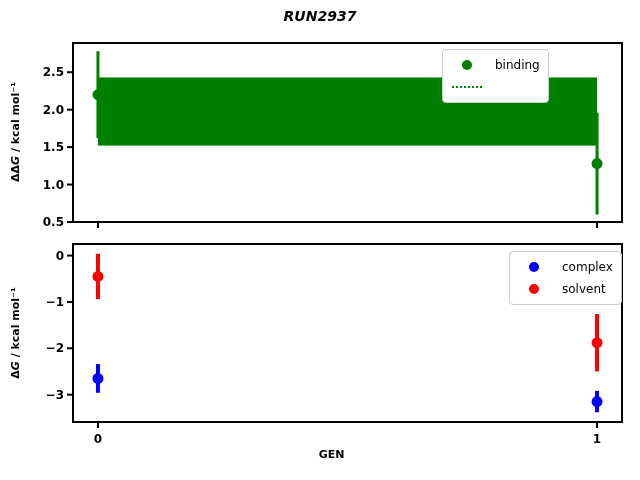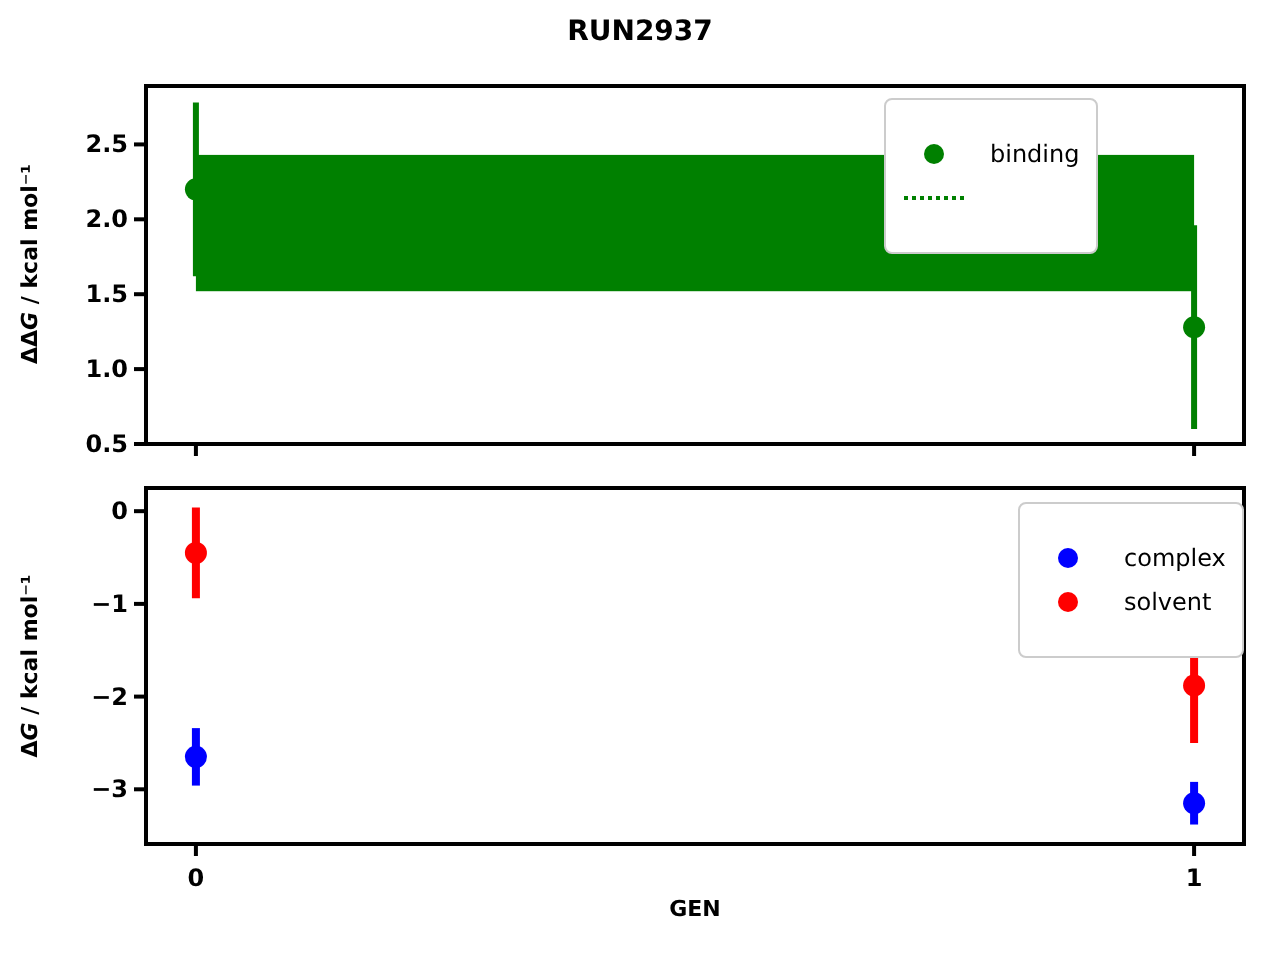--- a/index.html
+++ b/index.html
@@ -1,28 +1,28 @@
 <!DOCTYPE html>
 <html><head>
 <meta charset="utf-8">
 <style>
   html,body{margin:0;padding:0;background:#ffffff;}
   .fig{position:relative;width:640px;height:480px;background:#ffffff;
        font-family:"DejaVu Sans",sans-serif;overflow:hidden;}
   .fig-title{position:absolute;top:8px;left:0;right:0;text-align:center;
-       font-size:14px;font-weight:bold;color:#000;}
+       font-size:14px;font-weight:bold;color:#000;font-style:italic;}
   .ylabel{position:absolute;white-space:nowrap;font-size:11px;font-weight:bold;color:#000;
        transform:translate(-50%,-50%) rotate(-90deg);}
   .ylabel .sym{font-style:italic;}
-  .xlabel{position:absolute;left:73px;width:549px;top:448px;text-align:center;
+  .xlabel{position:absolute;left:57px;width:549px;top:448px;text-align:center;
        font-size:11px;font-weight:bold;color:#000;}
   svg.chart{position:absolute;left:0;top:0;}
   svg.chart text{font-family:"DejaVu Sans",sans-serif;font-size:12px;font-weight:bold;fill:#000;}
   .legend{position:absolute;background:#ffffff;border:1px solid #cccccc;border-radius:4px;
-       padding:16px 8px;font-size:12px;color:#000;}
+       padding:4px 8px;font-size:12px;color:#000;}
   .legend-row{display:flex;align-items:center;height:22px;}
   .swatch-area{width:32px;display:flex;align-items:center;justify-content:center;margin-right:12px;}
   .dot{width:10px;height:10px;border-radius:50%;}
   .dotted-line{width:30px;height:0;border-top:2px dotted #008000;}
 </style>
 </head>
 <body>
 
 <div class="fig">
 

